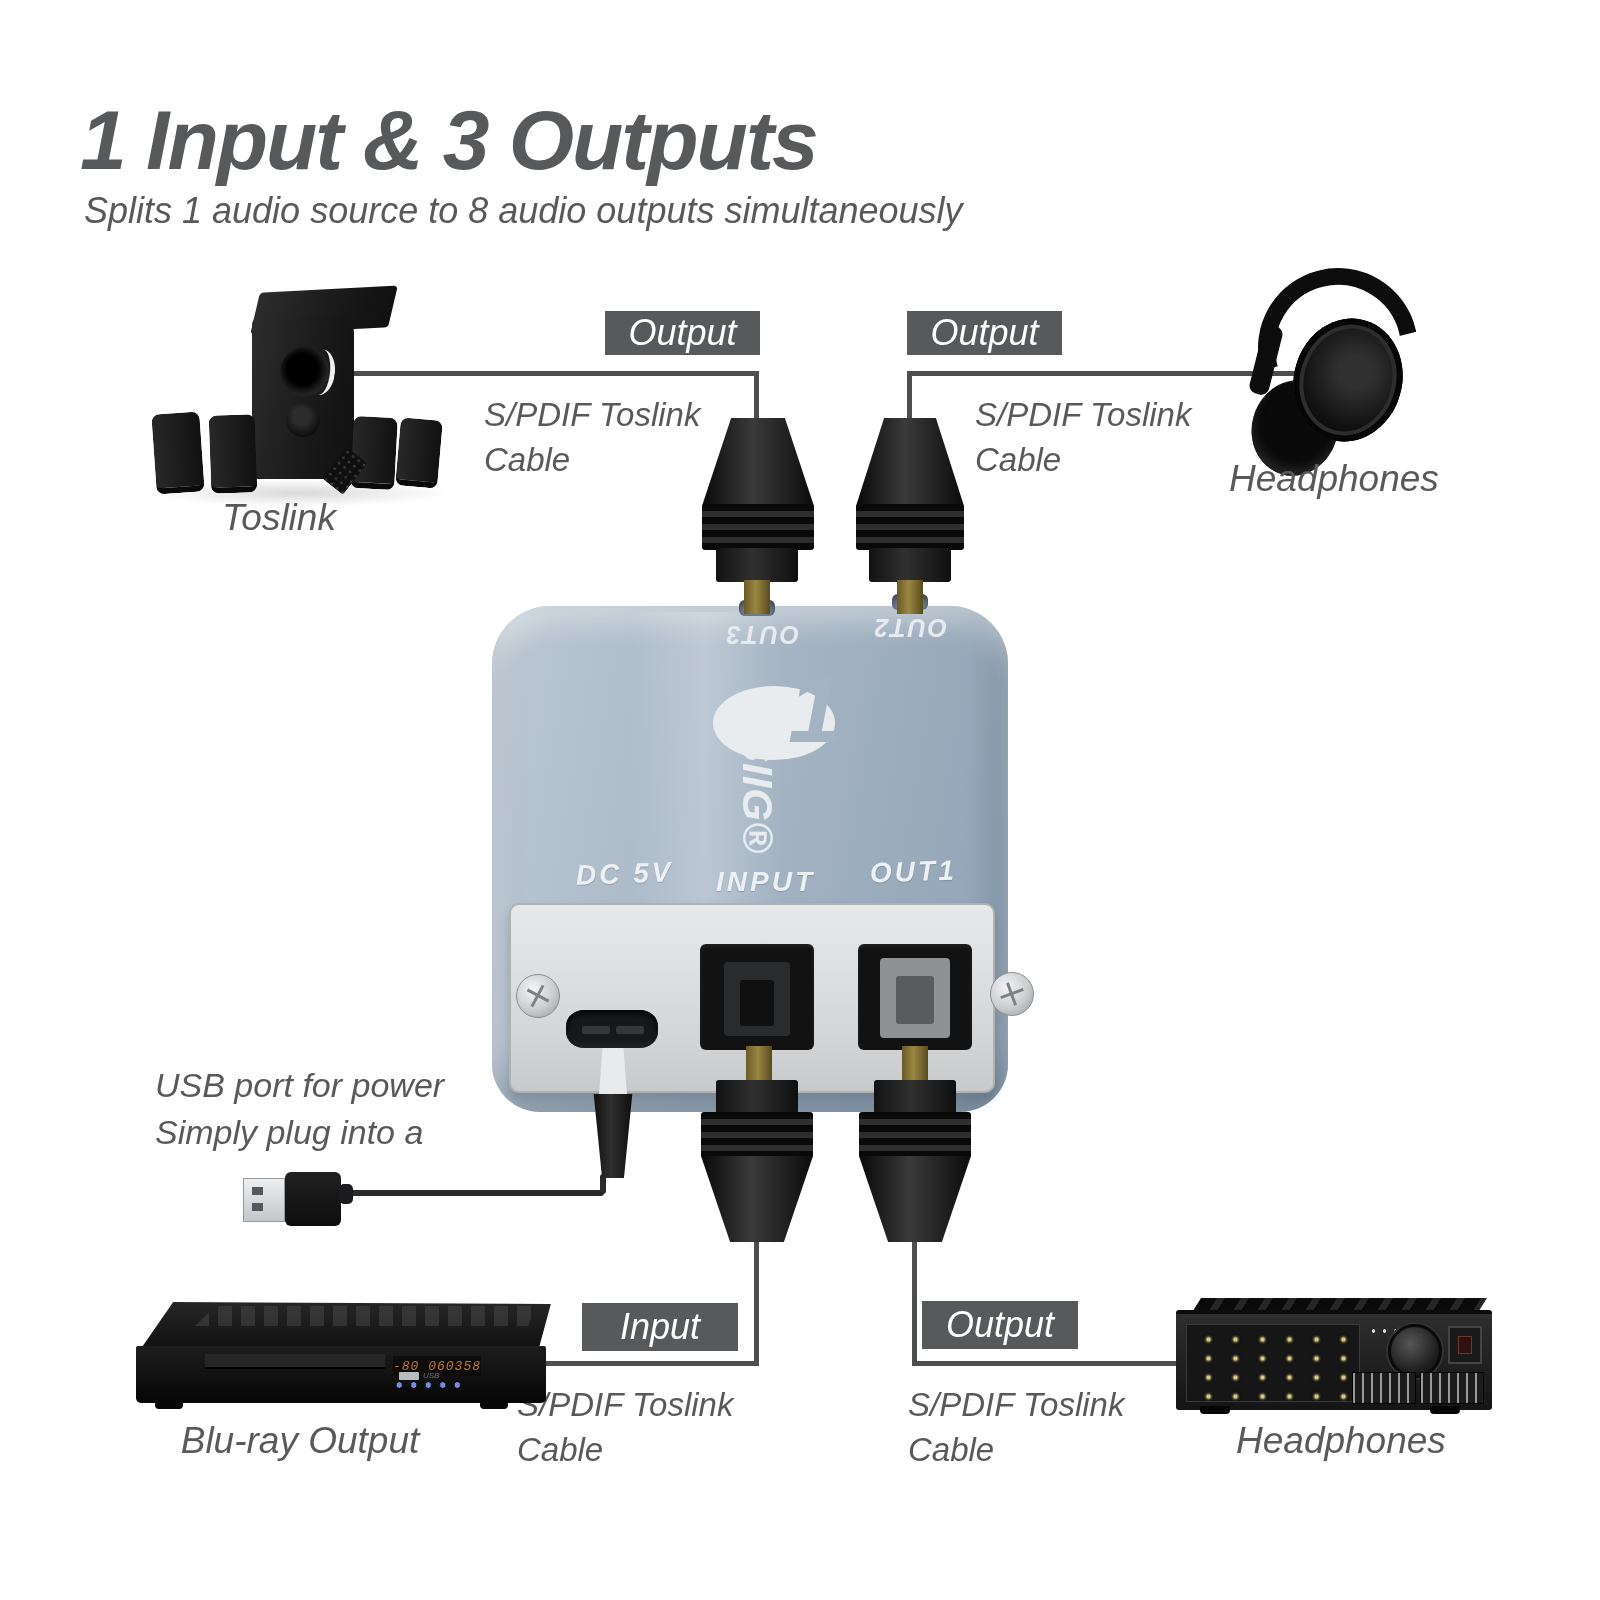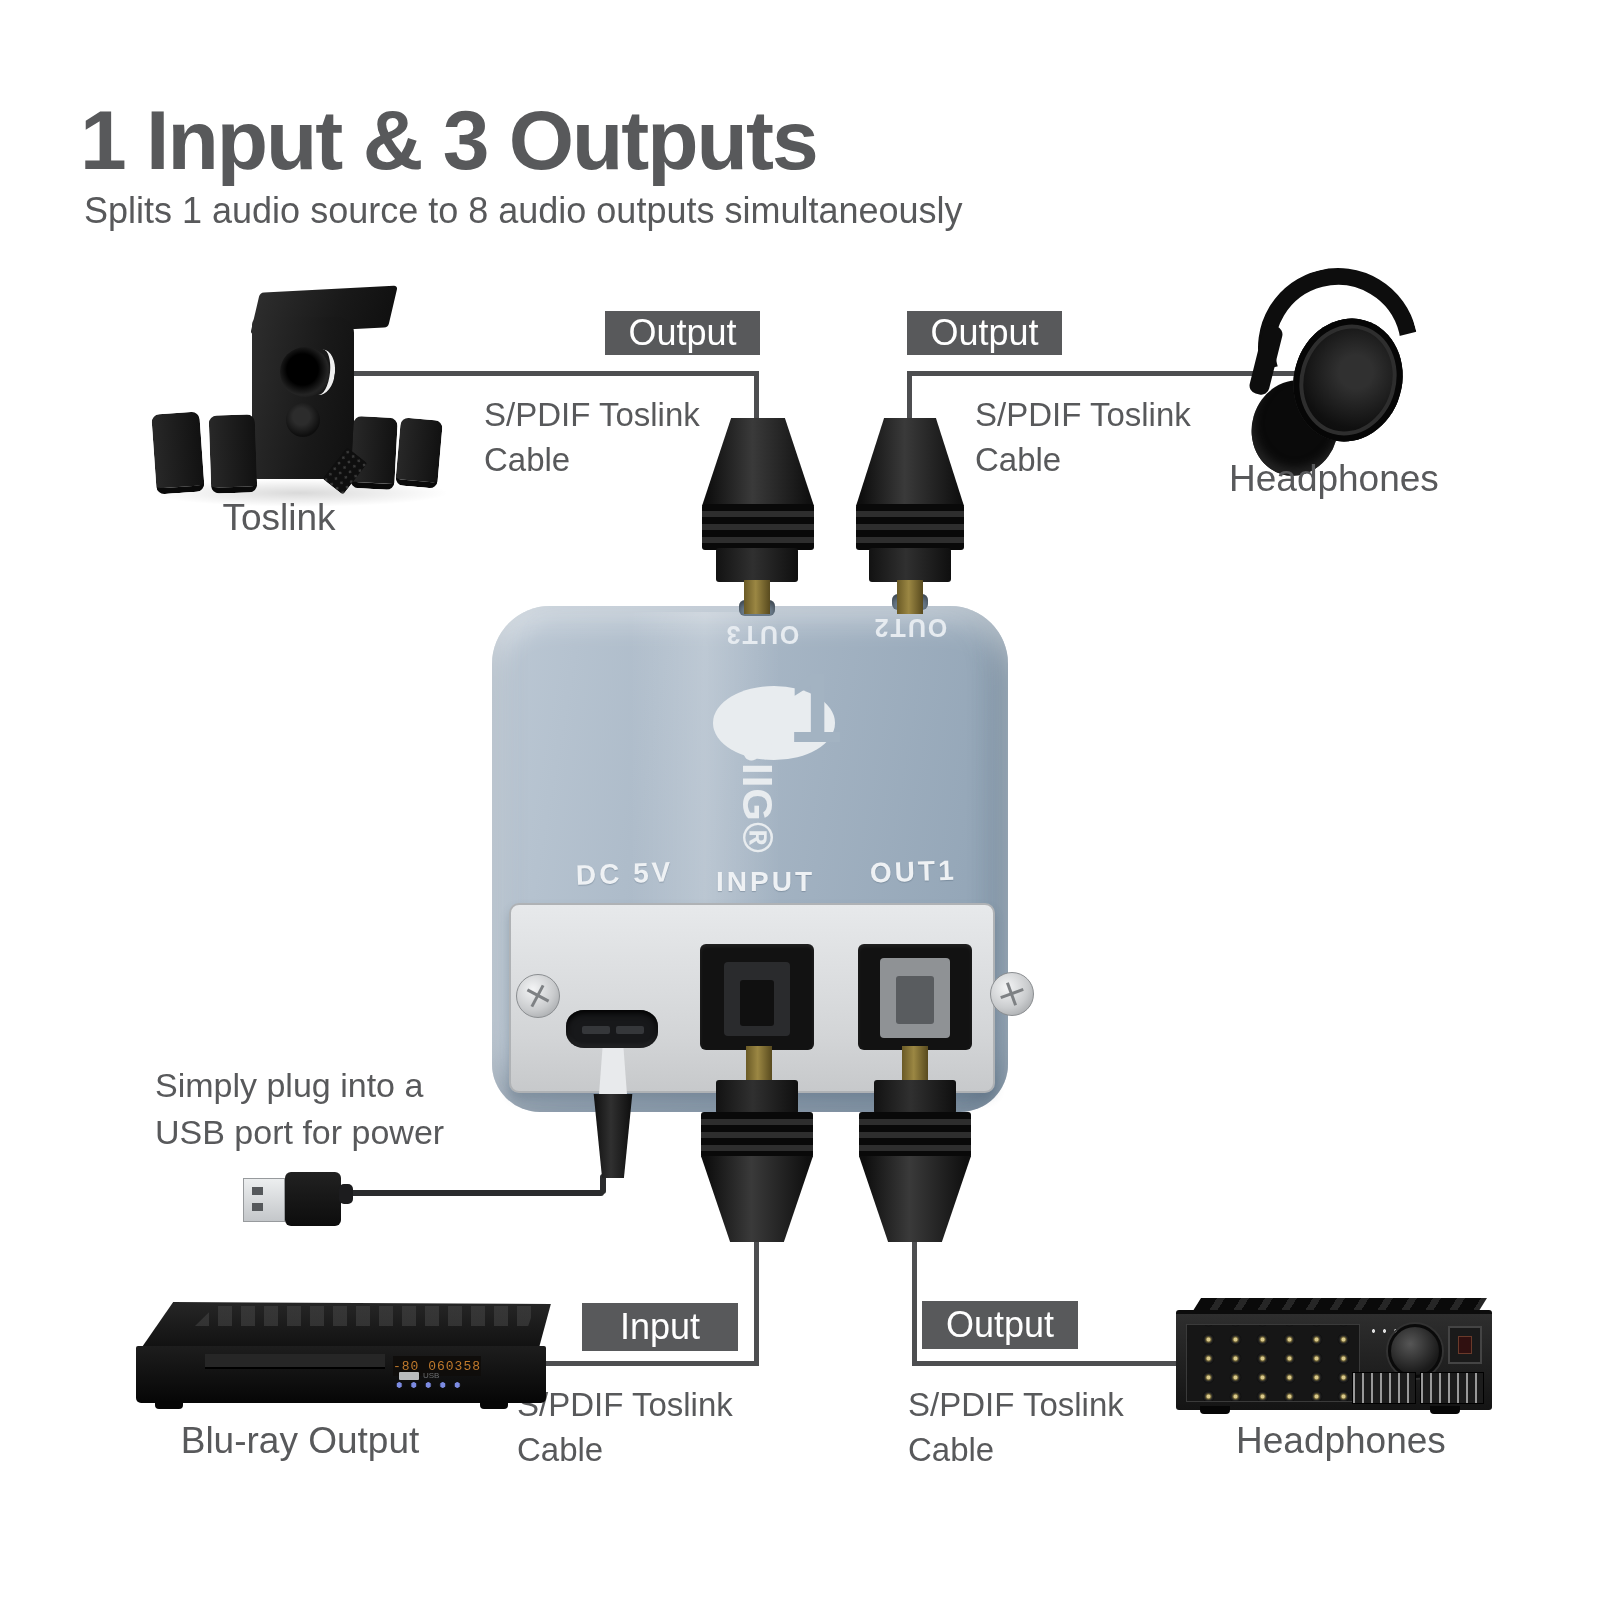--- a/index.html
+++ b/index.html
@@ -1,17 +1,17 @@
 <!DOCTYPE html>
 <html><head>
 <meta charset="utf-8">
 <style>
   html,body{margin:0;padding:0;background:#ffffff;}
   .canvas{position:relative;width:1600px;height:1494px;background:#ffffff;overflow:hidden;
-          font-family:"Liberation Sans", sans-serif;color:#58595b;}
+          font-family:"Liberation Sans", sans-serif;color:#58595b;font-style:italic;}
   .abs{position:absolute;}
   
   .title{font-size:84px;font-weight:700;letter-spacing:-2px;color:#58595b;white-space:nowrap;}
   .subtitle{font-size:36px;color:#58595b;white-space:nowrap;}
   .devlabel{font-size:37px;color:#58595b;text-align:center;white-space:nowrap;}
   .note{font-size:34px;color:#58595b;line-height:47px;white-space:nowrap;}
   .spdif{font-size:33px;color:#58595b;line-height:45px;white-space:nowrap;}
   .callout{background:#58595b;color:#ffffff;font-size:36px;display:flex;align-items:center;
            justify-content:center;white-space:nowrap;}
   
@@ -91,22 +91,22 @@
   <div class="abs spdif" style="left:517px;top:1382px;">
     <div>S/PDIF Toslink</div>
     <div>Cable</div>
   </div>
   <div class="abs spdif" style="left:908px;top:1382px;">
     <div>S/PDIF Toslink</div>
     <div>Cable</div>
   </div>
 
   <div class="abs note" style="left:155px;top:1062px;">
+    <div>USB port for power</div>
     <div>Simply plug into a</div>
-    <div>USB port for power</div>
   </div>
 
   <div class="abs" style="left:140px;top:283px;width:330px;height:250px;">
     <div class="abs" style="left:10px;top:196px;width:300px;height:28px;border-radius:50%;background:radial-gradient(ellipse,rgba(0,0,0,.15),rgba(0,0,0,0) 70%);"></div>
     <div class="abs spk-dark" style="left:116px;top:6px;width:136px;height:42px;border-radius:4px;transform:skewX(-16deg) rotate(-3deg);"></div>
     <div class="abs spk-dark" style="left:112px;top:34px;width:102px;height:162px;border-radius:8px 16px 6px 6px;"></div>
     <div class="abs" style="left:140px;top:64px;width:50px;height:50px;border-radius:50%;background:radial-gradient(circle at 45% 45%,#000 40%,#242424 65%,#0a0a0a);"></div>
     <div class="abs" style="left:166px;top:66px;width:24px;height:46px;border-radius:50%;border-right:5px solid #efefef;transform:rotate(6deg);"></div>
     <div class="abs" style="left:146px;top:120px;width:34px;height:34px;border-radius:50%;background:radial-gradient(circle at 45% 40%,#2c2c2c 30%,#0e0e0e 70%);"></div>
     <div class="abs sat" style="left:14px;top:130px;width:48px;height:74px;transform:rotate(-4deg);"></div>

